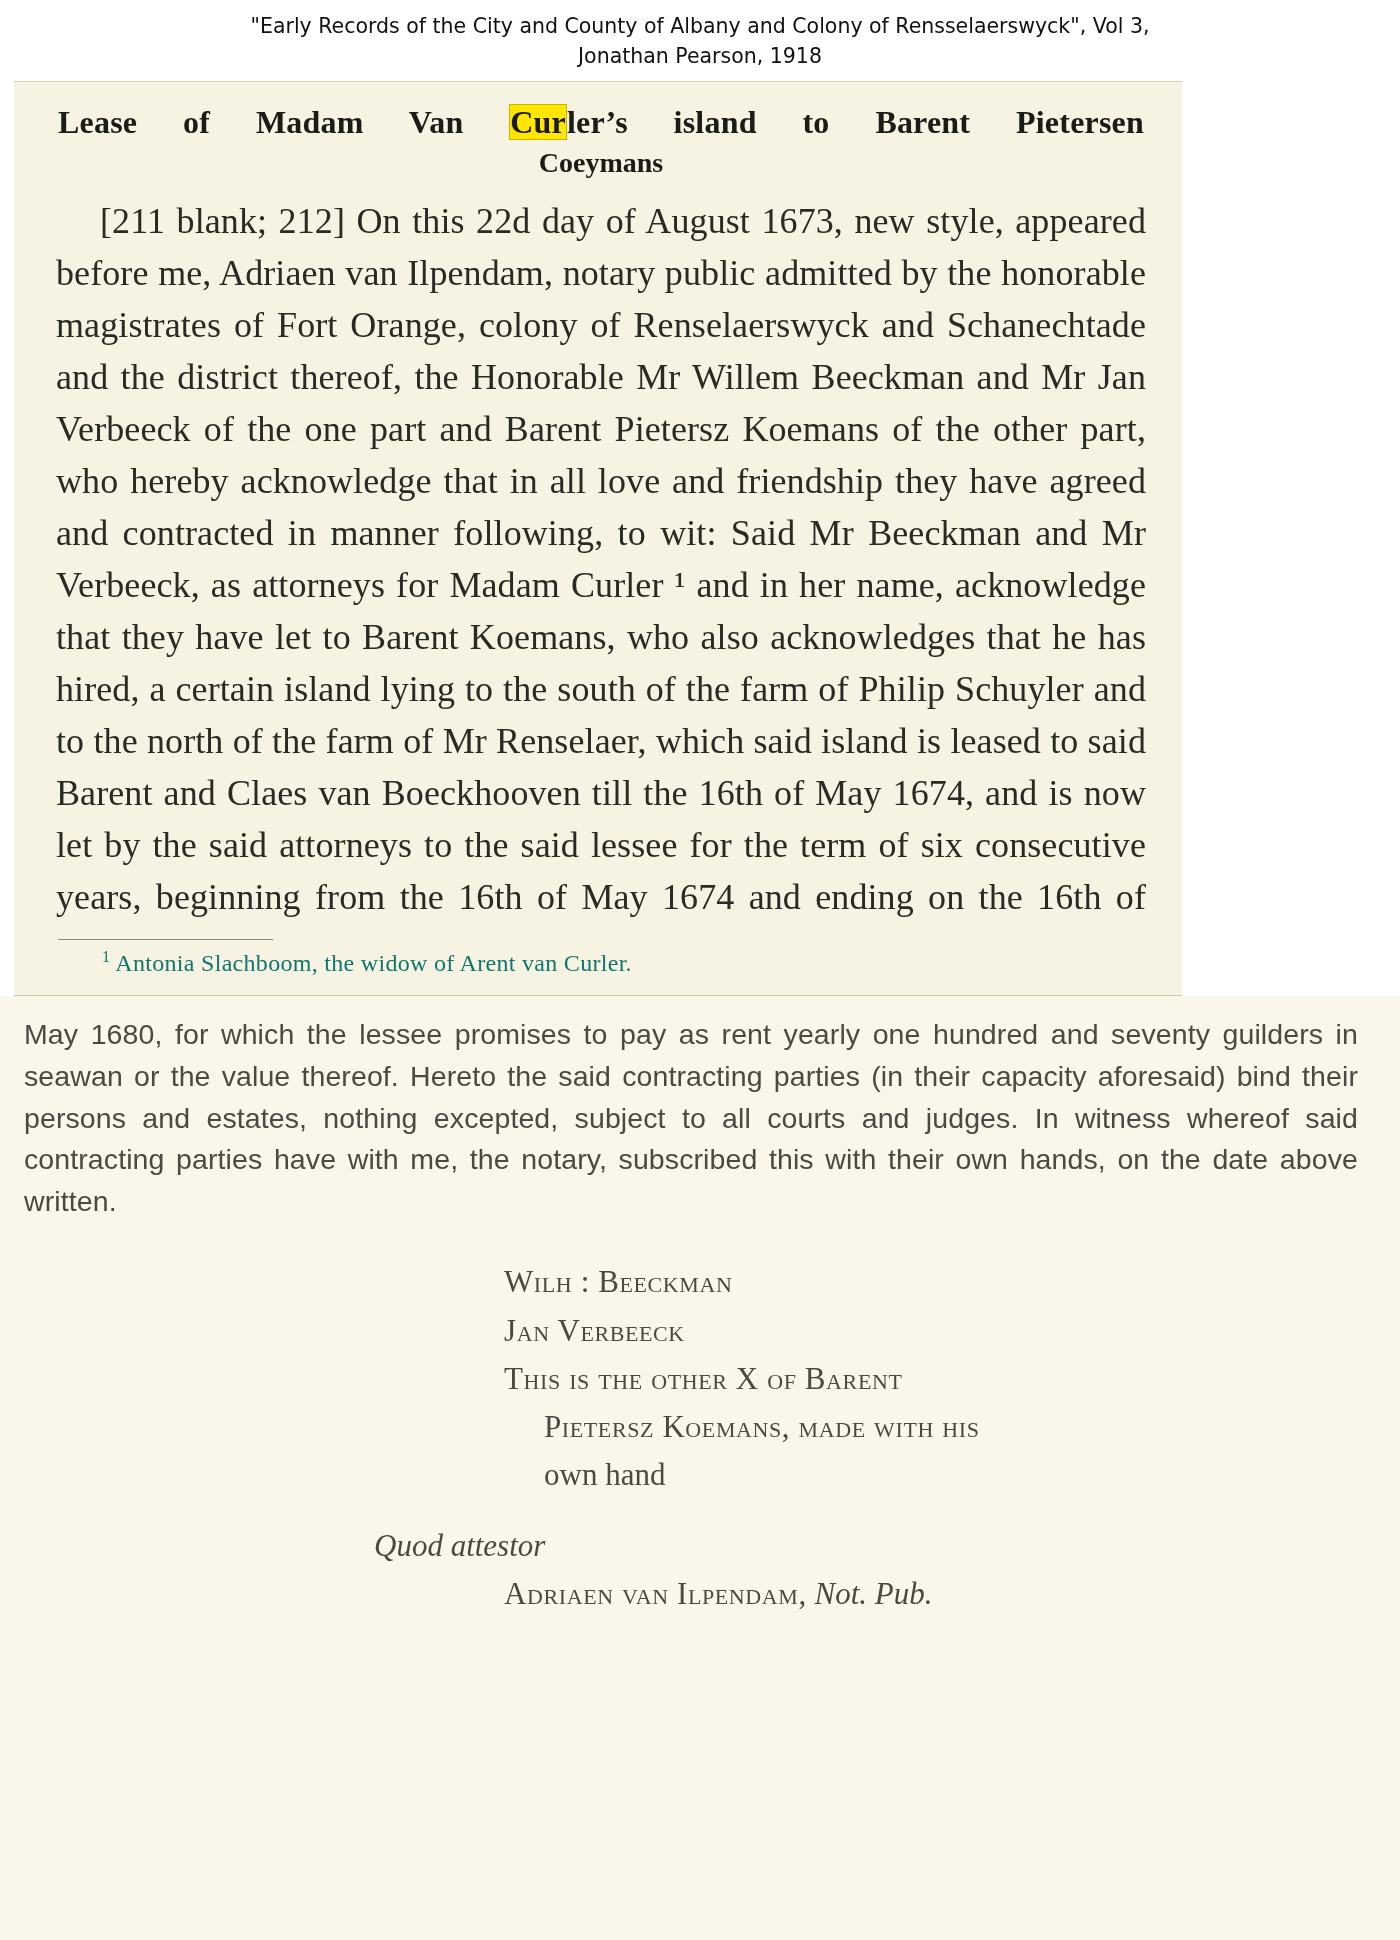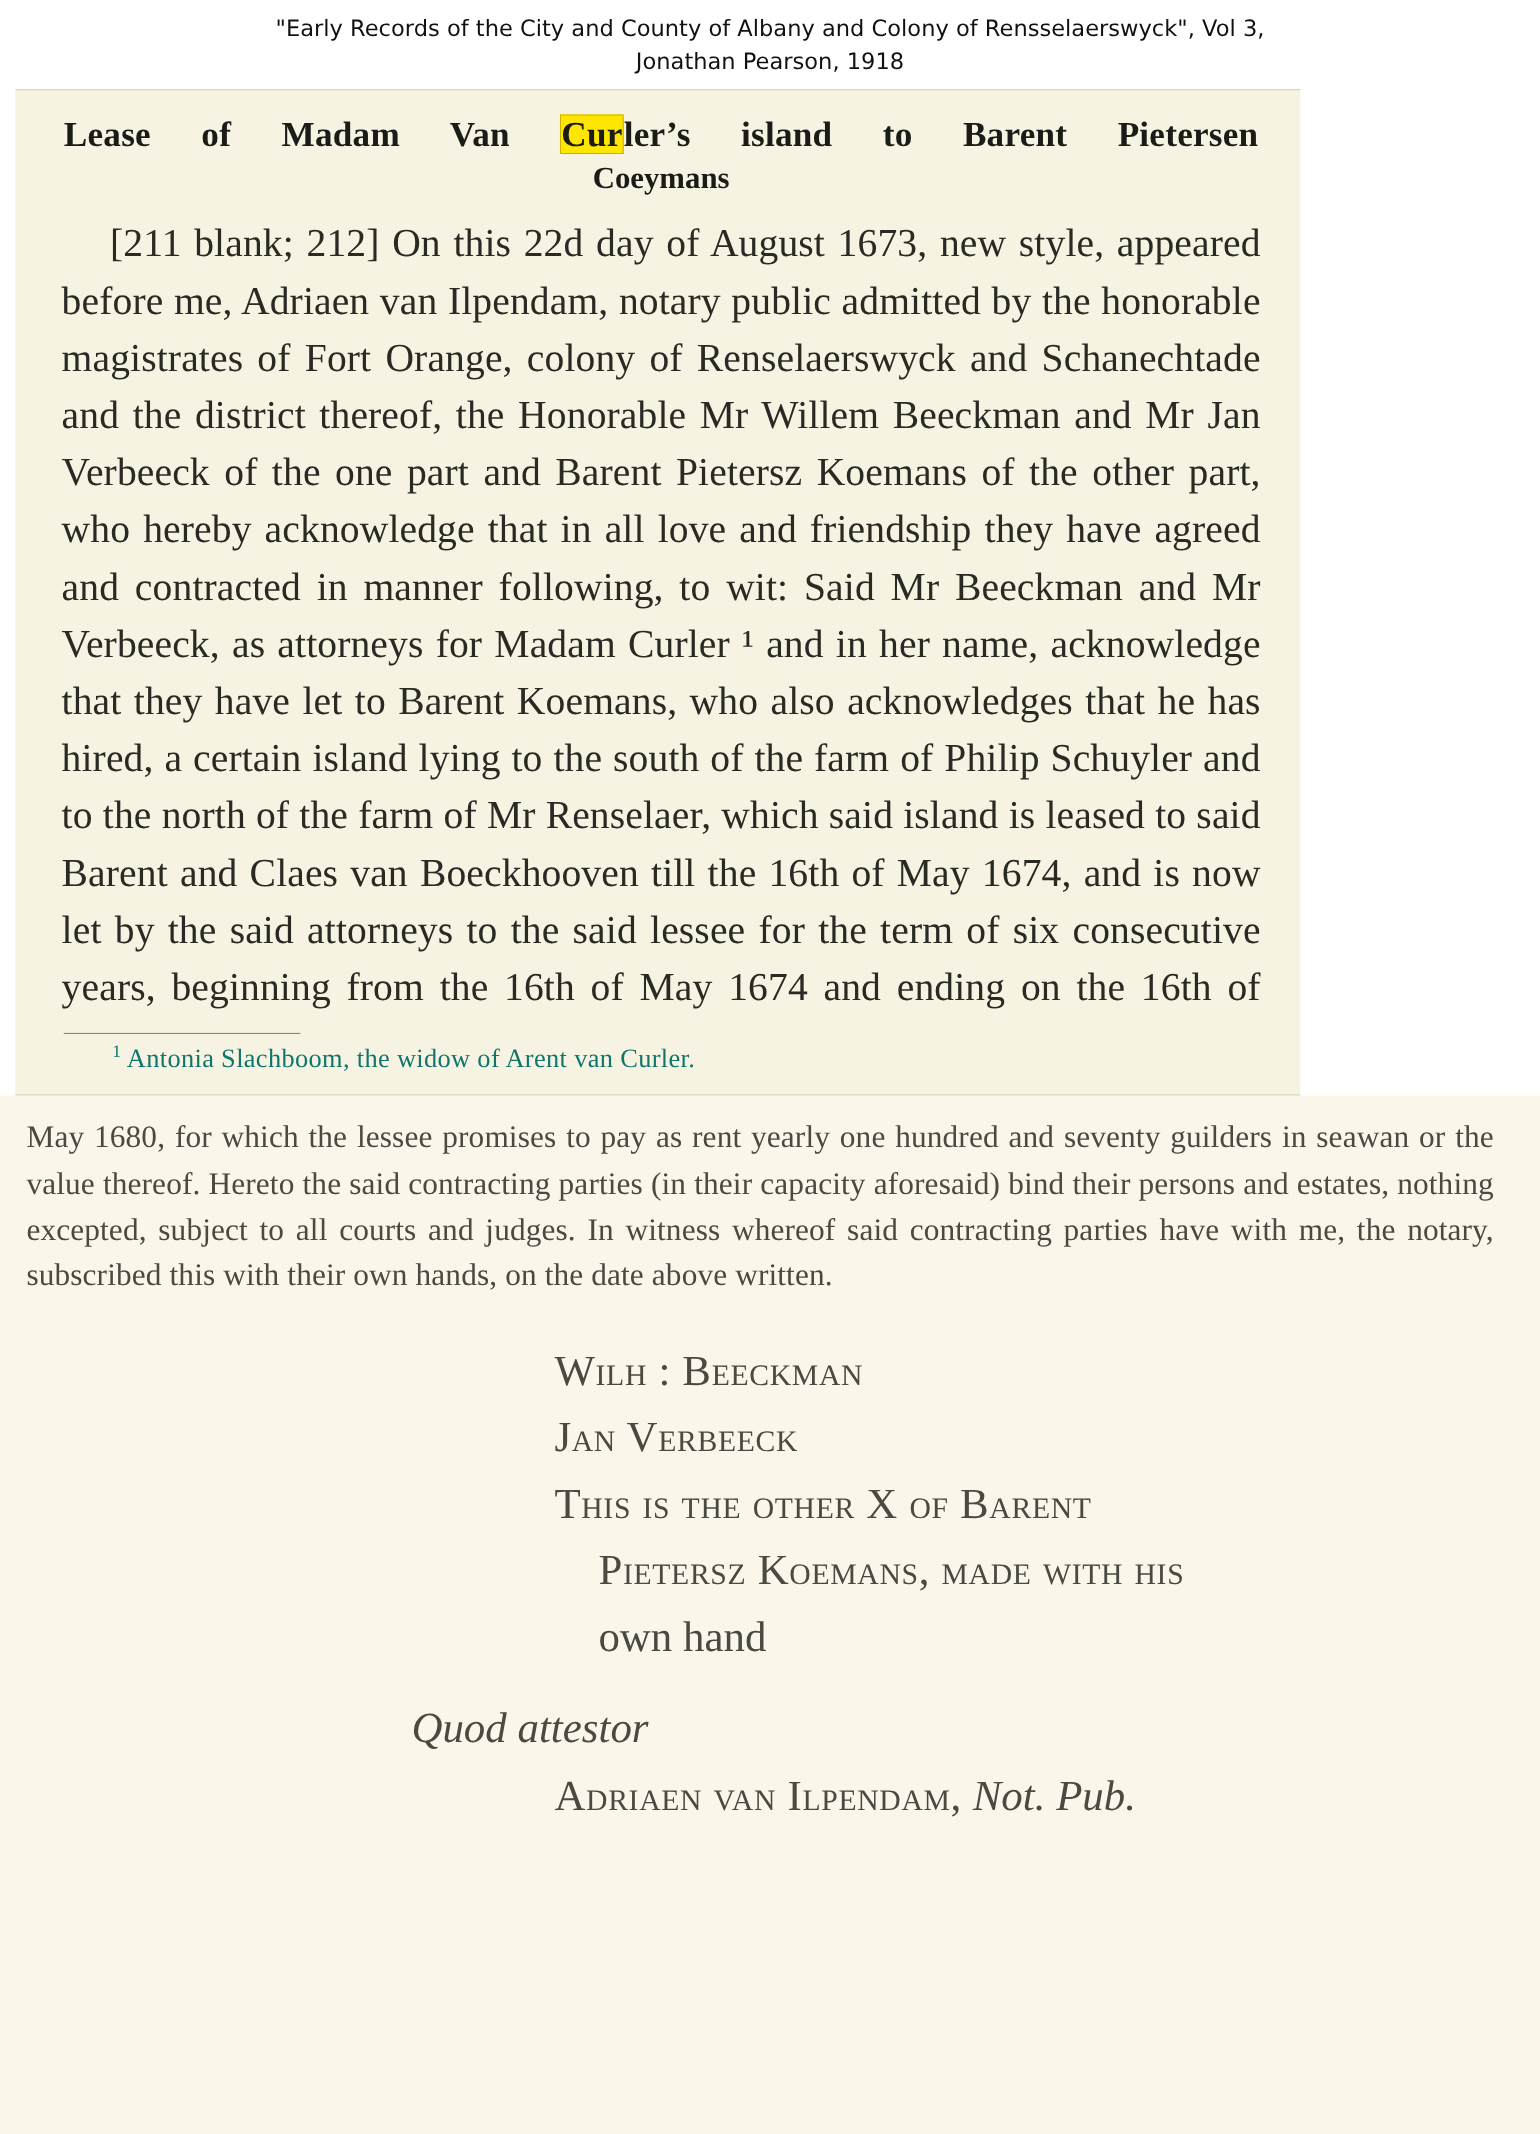--- a/index.html
+++ b/index.html
@@ -85,21 +85,21 @@
     color: #2a2a24;
     line-height: 1.445;
     text-align: justify;
     text-align-last: justify;
     margin: 0 8px;
     letter-spacing: 0.1px;
   }
   .body-par.indent { text-indent: 44px; }
 
   .body-par-2 {
-    font-family: Liberation Serif, serif;
+    font-family: Liberation Sans, sans-serif;
     font-size: 28.5px;
     color: #4a4a42;
     line-height: 1.46;
     text-align: justify;
     text-align-last: justify;
     margin: 0 14px 0 10px;
     letter-spacing: 0.1px;
   }
   .body-par-2.tail { text-align-last: left; }
 
@@ -116,21 +116,21 @@
     color: #0f766e;
     margin: 0 0 4px 54px;
     letter-spacing: 0.3px;
   }
   .footnote sup { font-size: 16px; }
 
   
   .sig-block {
     margin: 36px 0 0 0;
     font-family: "Liberation Serif", serif;
-    font-size: 39px;
+    font-size: 31px;
     color: #4a4a42;
     line-height: 1.55;
   }
   .sig-line {
     padding-left: 490px;
   }
   .sig-line.wrap {
     padding-left: 490px;
     padding-right: 14px;
     text-align: justify;

